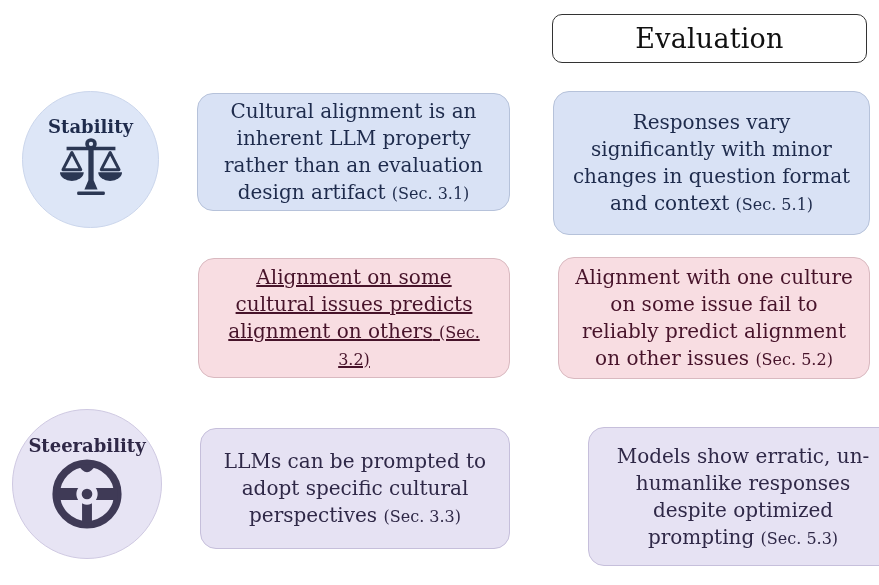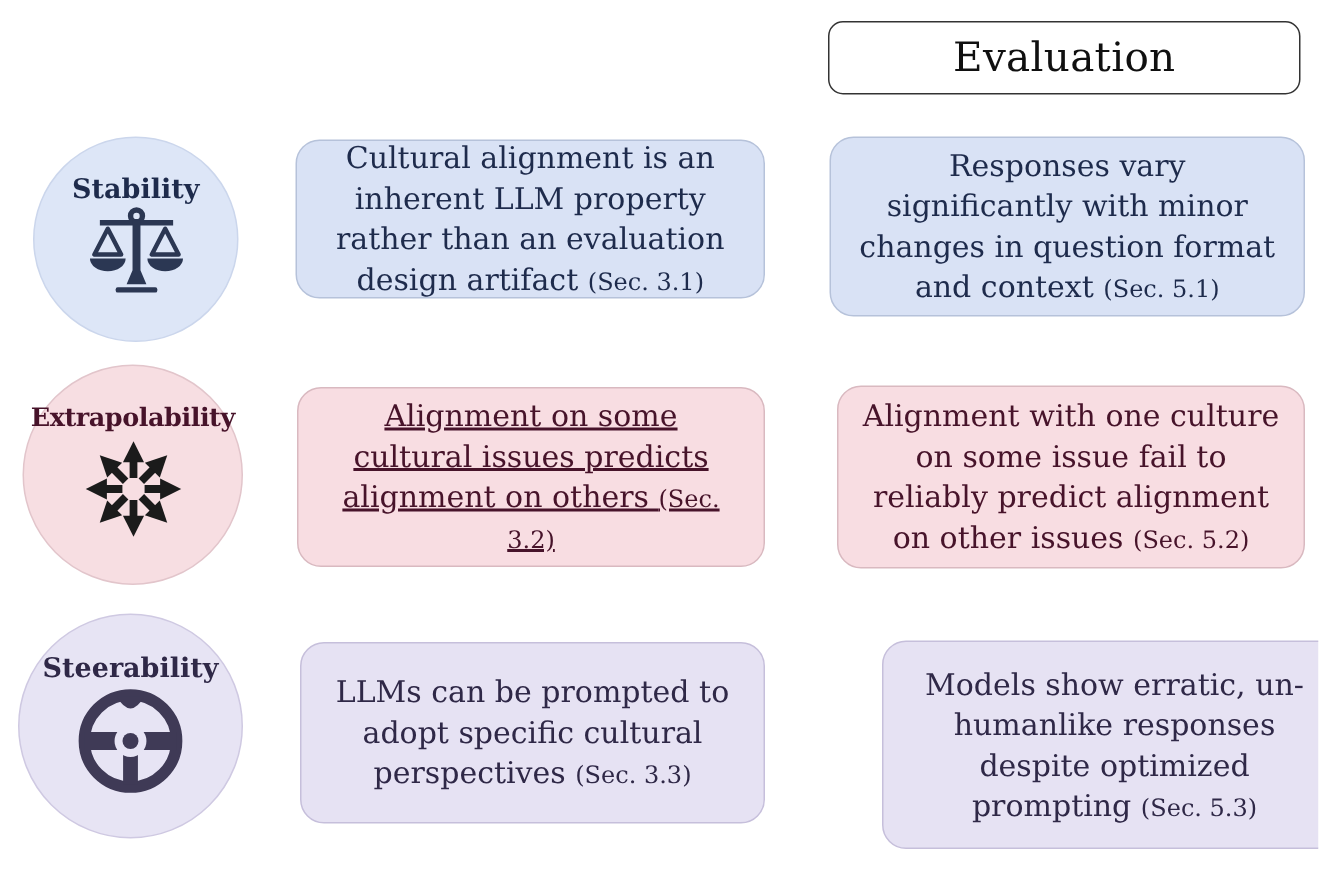--- a/index.html
+++ b/index.html
@@ -34,22 +34,22 @@
   .icon{color:var(--icon);display:block;}
 
   .card{
     position:absolute;background:var(--box-bg);border:1px solid var(--box-border);
     border-radius:16px;box-sizing:border-box;
     display:flex;align-items:center;justify-content:center;
     text-align:center;padding:8px 16px;
     color:var(--ink);font-size:20px;line-height:1.35;
   }
   .sec{font-size:16px;}
-  .card-a1{left:197px;top:93px;width:313px;height:106px;}
-  .card-e1{left:553px;top:91px;width:317px;height:120px;}
+  .card-a1{left:197px;top:93px;width:313px;height:118px;}
+  .card-e1{left:553px;top:91px;width:317px;height:144px;}
   .card-a2{left:198px;top:258px;width:312px;height:120px;text-decoration:underline;}
   .card-e2{left:558px;top:257px;width:312px;height:122px;}
   .card-a3{left:200px;top:428px;width:310px;height:121px;}
   .card-e3{left:588px;top:427px;width:310px;height:139px;}
 
   .cutout{fill:var(--circle-bg);}
 </style>
 </head>
 <body>
 
@@ -80,39 +80,20 @@
       <span class="sec">(Sec. 3.1)</span>
     </div>
   </div>
   <div class="card card-e1" style="--circle-bg: #dde6f7; --circle-border: #cbd6ec; --box-bg: #d9e2f5; --box-border: #b6c2da; --ink: #1e2b4c; --icon: #2b3753;">
     <div>
       <span>Responses vary significantly with minor changes in question format and context</span>
       <span class="sec">(Sec. 5.1)</span>
     </div>
   </div>
 
-  <div class="circle circle-2" style="--circle-bg: #f7dee2; --circle-border: #e2c5cb; --box-bg: #f8dde2; --box-border: #d9b9c0; --ink: #47132a; --icon: #1b1b1b;">
-    <div class="circle-label">Extrapolability</div>
-    <svg class="icon" width="74" height="74" viewBox="0 0 100 100" aria-hidden="true">
-      <defs>
-        <g id="spoke">
-          <line x1="50" y1="40" x2="50" y2="24" stroke="currentColor" stroke-width="7"></line>
-          <polygon points="50,7 40.5,26 59.5,26" fill="currentColor"></polygon>
-        </g>
-      </defs>
-      <use href="#spoke"></use>
-      <use href="#spoke" transform="rotate(45 50 50)"></use>
-      <use href="#spoke" transform="rotate(90 50 50)"></use>
-      <use href="#spoke" transform="rotate(135 50 50)"></use>
-      <use href="#spoke" transform="rotate(180 50 50)"></use>
-      <use href="#spoke" transform="rotate(225 50 50)"></use>
-      <use href="#spoke" transform="rotate(270 50 50)"></use>
-      <use href="#spoke" transform="rotate(315 50 50)"></use>
-    </svg>
-  </div>
   <div class="card card-a2" style="--circle-bg: #f7dee2; --circle-border: #e2c5cb; --box-bg: #f8dde2; --box-border: #d9b9c0; --ink: #47132a; --icon: #1b1b1b;">
     <div>
       <span>Alignment on some cultural issues predicts alignment on others</span>
       <span class="sec">(Sec. 3.2)</span>
     </div>
   </div>
   <div class="card card-e2" style="--circle-bg: #f7dee2; --circle-border: #e2c5cb; --box-bg: #f8dde2; --box-border: #d9b9c0; --ink: #47132a; --icon: #1b1b1b;">
     <div>
       <span>Alignment with one culture on some issue fail to reliably predict alignment on other issues</span>
       <span class="sec">(Sec. 5.2)</span>

